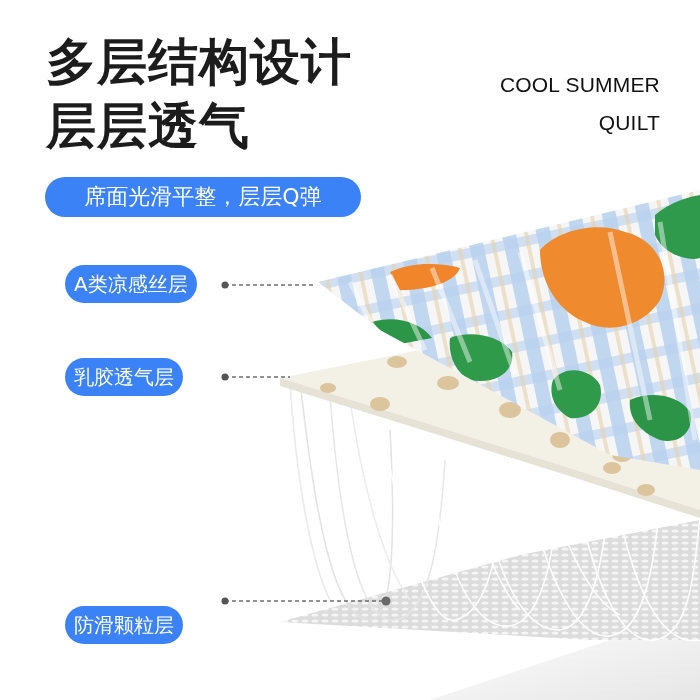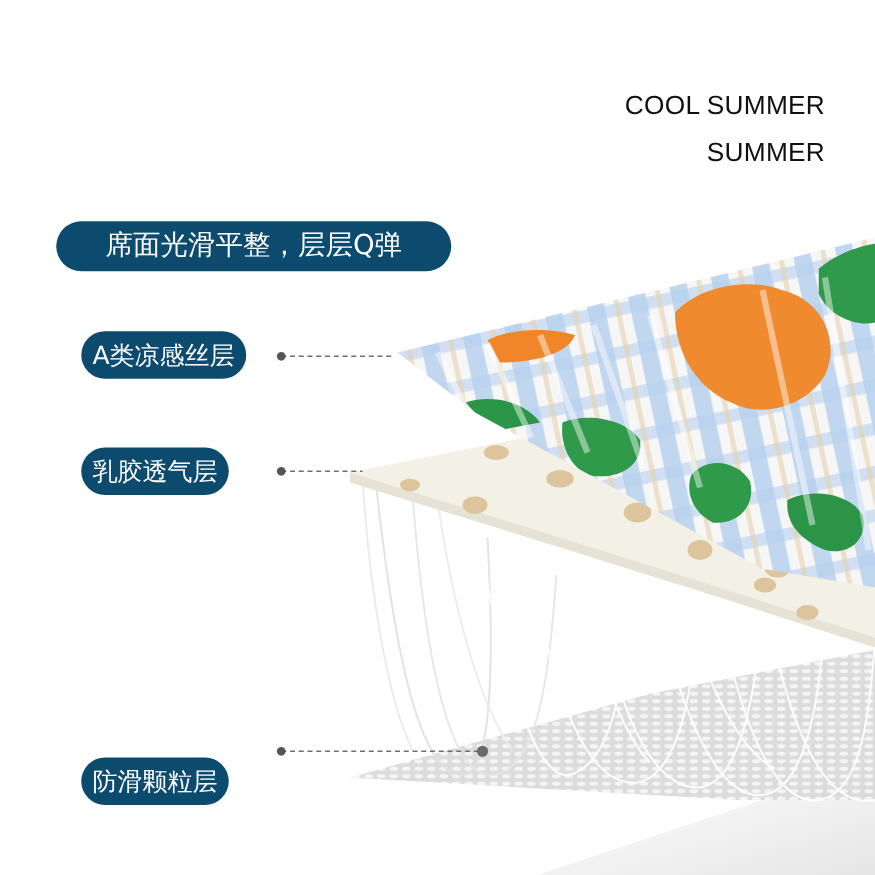--- a/index.html
+++ b/index.html
@@ -22,21 +22,21 @@
     .brand {
       position: absolute; right: 40px; top: 60px;
       text-align: right; color: #111;
       font-family: "Liberation Sans", sans-serif;
       font-size: 21px; line-height: 26px; letter-spacing: 0.2px;
     }
     .brand div { display: block; margin-top: 12px; }
 
     .pill {
       position: absolute;
-      background: #0c4a6e;
+      background: #3b82f6;
       color: #ffffff;
       border-radius: 22px;
       height: 40px; line-height: 40px;
       font-size: 21px;
       padding: 0 14px;
       white-space: nowrap;
       box-sizing: border-box;
     }
     .pill.sub { left: 45px; top: 177px; width: 316px; text-align: center; font-size: 22px; }
     .pill.layer { left: 65px; height: 38px; line-height: 38px; padding: 0 9px; font-size: 20px; }
@@ -134,24 +134,28 @@
       <line x1="225" y1="285" x2="314" y2="285" stroke="#6e6e6e" stroke-width="1.3" stroke-dasharray="4,3"></line>
       <circle cx="225" cy="285" r="3.5" fill="#555"></circle>
       <line x1="225" y1="377" x2="290" y2="377" stroke="#6e6e6e" stroke-width="1.3" stroke-dasharray="4,3"></line>
       <circle cx="225" cy="377" r="3.5" fill="#555"></circle>
       <line x1="225" y1="601" x2="385" y2="601" stroke="#6e6e6e" stroke-width="1.3" stroke-dasharray="4,3"></line>
       <circle cx="225" cy="601" r="3.5" fill="#555"></circle>
       <circle cx="386" cy="601" r="4.5" fill="#6a6a6a"></circle>
     </g>
   </svg>
 
+  <div class="headline">
+    <div>多层结构设计</div>
+    <div>层层透气</div>
+  </div>
 
   <div class="brand">
     <div>COOL SUMMER</div>
-    <div>SUMMER</div>
+    <div>QUILT</div>
   </div>
 
   <div class="pill sub">席面光滑平整，层层Q弹</div>
 
   <div class="pill layer" style="top:358px;">乳胶透气层</div>
   <div class="pill layer" style="top:265px;">A类凉感丝层</div>
   <div class="pill layer" style="top:582px;margin-top:24px;">防滑颗粒层</div>
 
 </div>
 

